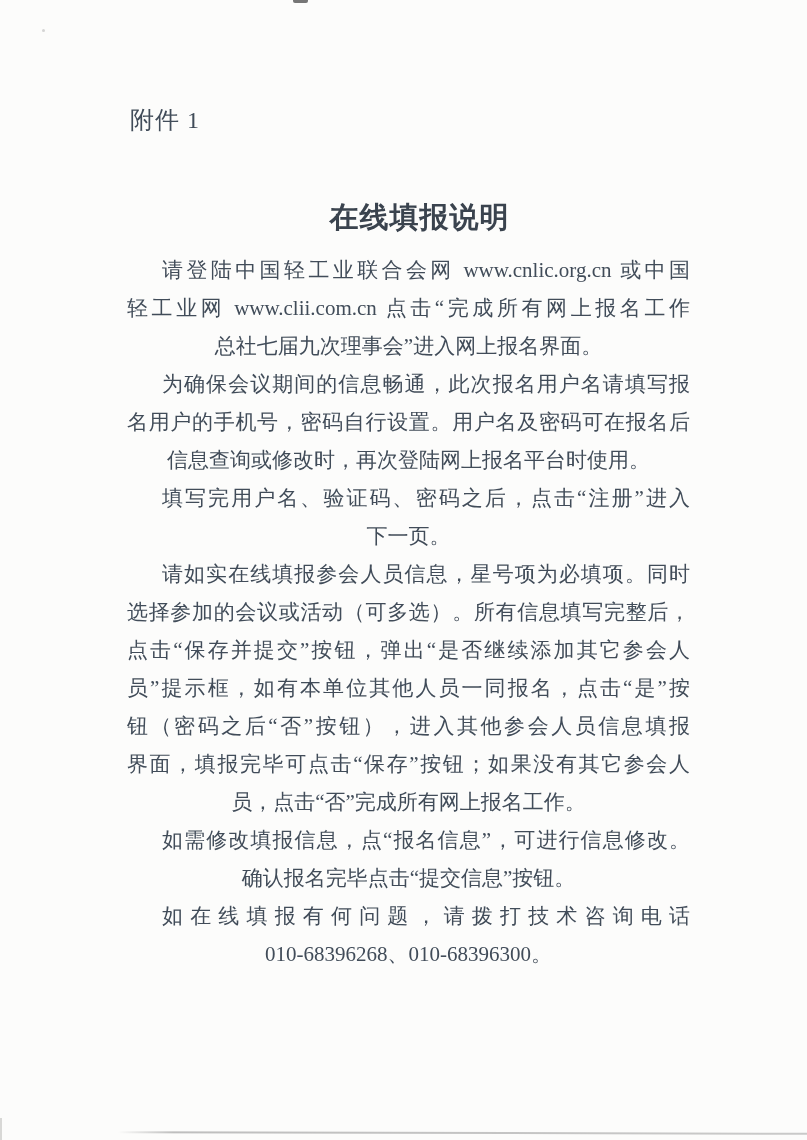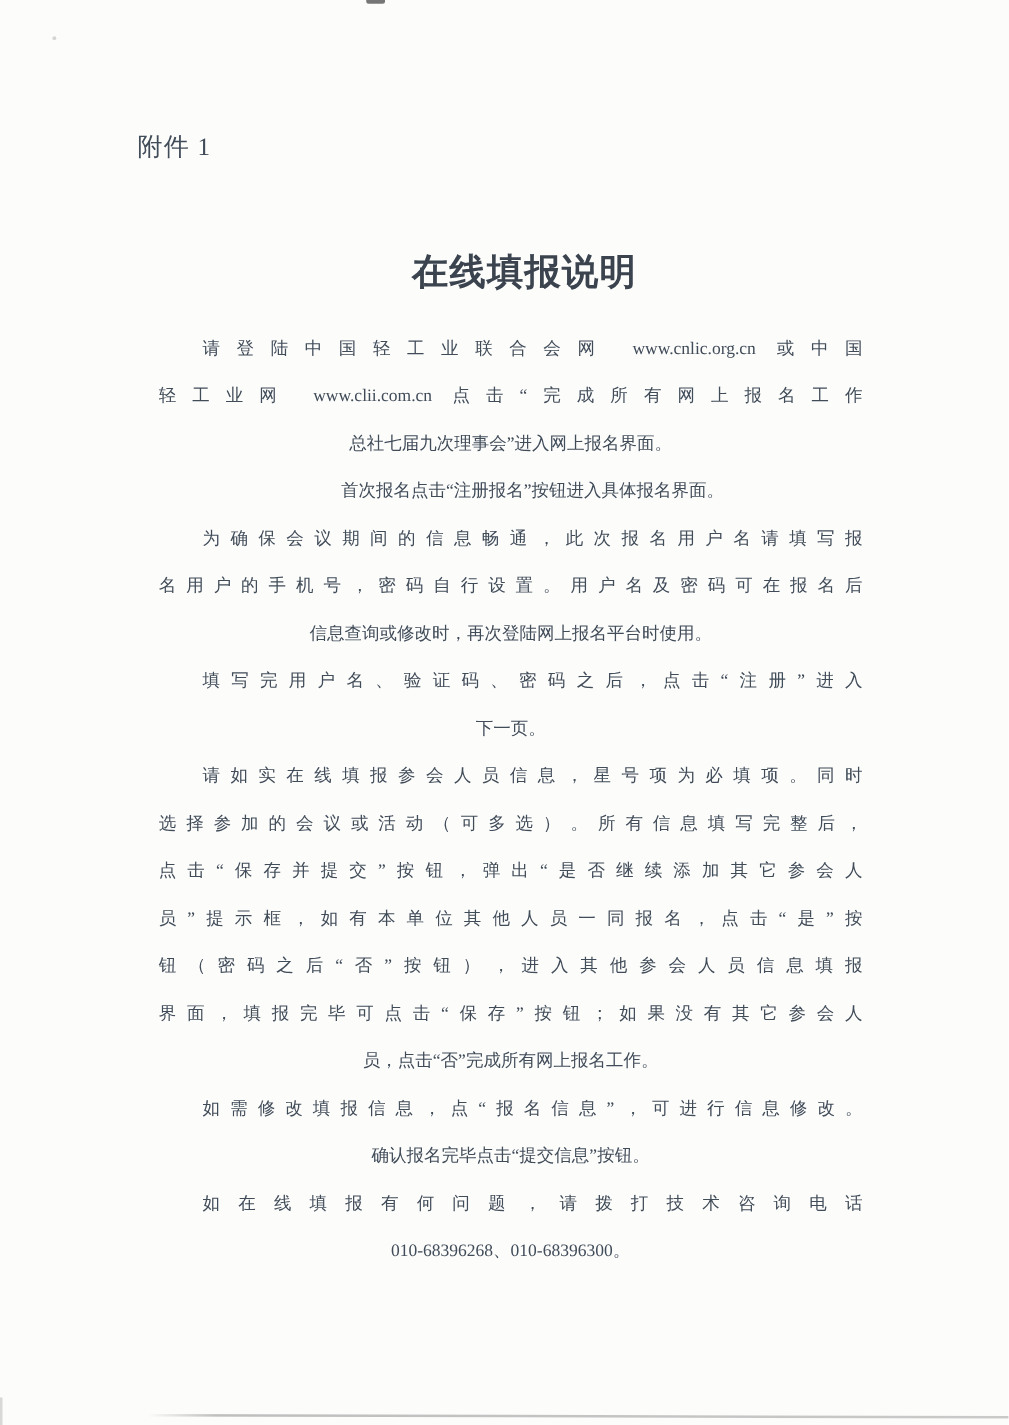--- a/index.html
+++ b/index.html
@@ -10,46 +10,46 @@
   .paper {
     position: relative;
     width: 807px;
     height: 1140px;
     background: var(--paper, #fcfcfb);
     overflow: hidden;
     font-family: "Liberation Serif", "DejaVu Serif", serif;
   }
   .attachment {
     position: absolute;
-    left: 110px;
+    left: 130px;
     top: 104px;
-    font-size: 20px;
+    font-size: 24px;
     color: var(--ink, #414c59);
     letter-spacing: 1px;
     text-align: center;
   }
   .title {
     position: absolute;
     left: 0;
     top: 182px;
     width: 807px;
     margin: 16px;
     text-align: center;
     font-size: 29px;
     font-weight: bold;
     letter-spacing: 1px;
     color: var(--title-ink, #3a434e);
   }
   .body-text {
     position: absolute;
     left: 127px;
-    top: 261px;
+    top: 251px;
     width: 563px;
     color: var(--ink, #414c59);
-    font-size: 14px;
+    font-size: 21px;
   }
   .line {
     height: 38px;
     line-height: 38px;
     white-space: nowrap;
     text-align: center;
   }
   .line.justify {
     white-space: normal;
     text-align: justify;
@@ -109,21 +109,20 @@
   <div class="scan-dot"></div>
 
   <div class="attachment">附件 1</div>
 
   <h1 class="title">在线填报说明</h1>
 
   <div class="body-text" id="body-lines">
       <div class="line indent justify">请登陆中国轻工业联合会网 www.cnlic.org.cn 或中国</div>
       <div class="line justify">轻工业网 www.clii.com.cn 点击“完成所有网上报名工作</div>
       <div class="line">总社七届九次理事会”进入网上报名界面。</div>
-      <div class="line indent">首次报名点击“注册报名”按钮进入具体报名界面。</div>
       <div class="line indent justify">为确保会议期间的信息畅通，此次报名用户名请填写报</div>
       <div class="line justify">名用户的手机号，密码自行设置。用户名及密码可在报名后</div>
       <div class="line">信息查询或修改时，再次登陆网上报名平台时使用。</div>
       <div class="line indent justify">填写完用户名、验证码、密码之后，点击“注册”进入</div>
       <div class="line">下一页。</div>
       <div class="line indent justify">请如实在线填报参会人员信息，星号项为必填项。同时</div>
       <div class="line justify">选择参加的会议或活动（可多选）。所有信息填写完整后，</div>
       <div class="line justify">点击“保存并提交”按钮，弹出“是否继续添加其它参会人</div>
       <div class="line justify">员”提示框，如有本单位其他人员一同报名，点击“是”按</div>
       <div class="line justify">钮（密码之后“否”按钮），进入其他参会人员信息填报</div>

